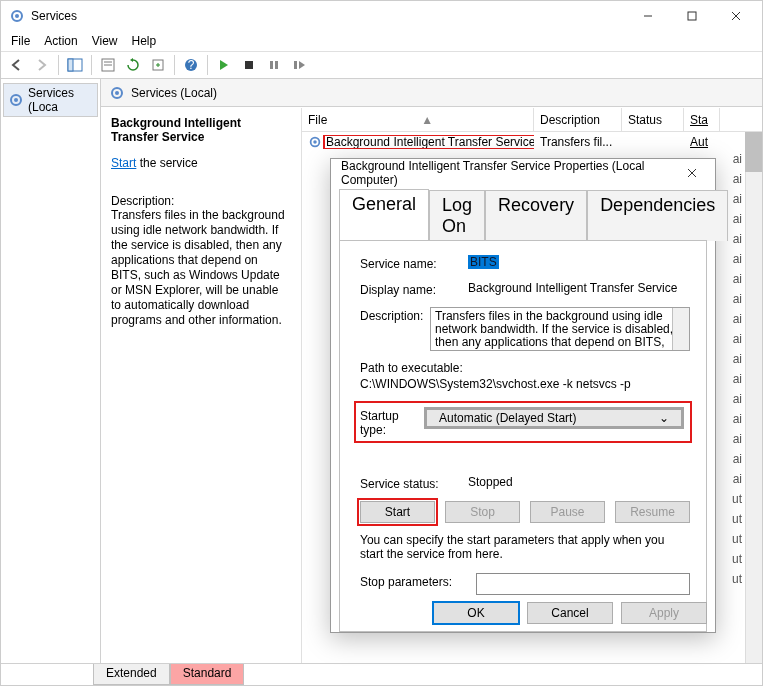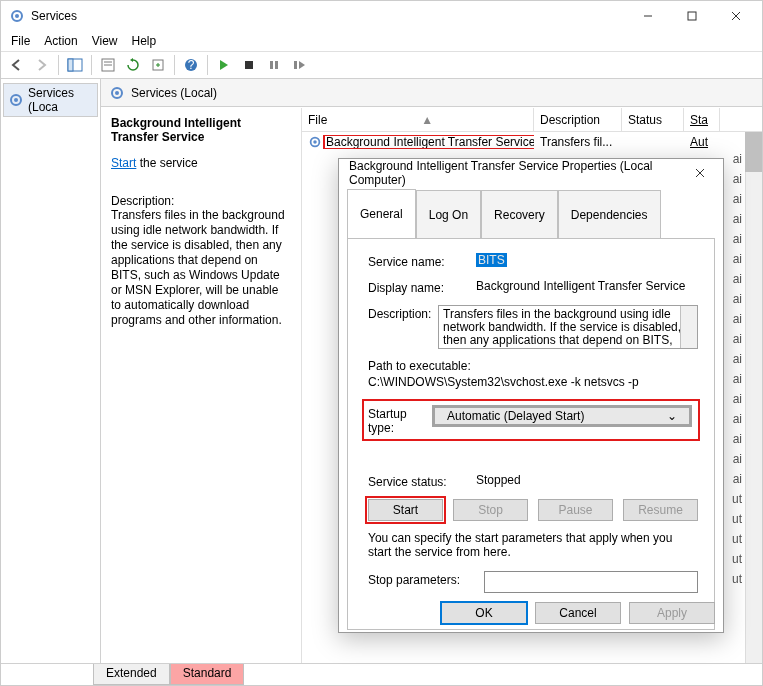--- a/index.html
+++ b/index.html
@@ -32,31 +32,31 @@
   .col-stat { width:62px; }
   .col-start { width:36px;text-decoration:underline; }
   .sel-hl { outline:2px solid #e21a1a; outline-offset:-1px; }
   .bg-rows { position:absolute; left:0; right:0; top:24px; bottom:0; border-left:1px solid #e0e0e0; overflow:hidden;}
   .bg-row { height:20px; padding:0 6px; color:#555;}
   .tabs-bottom { height:22px; display:flex; padding-left:92px; border-top:1px solid #d0d0d0;}
   .tab { padding:2px 12px; border:1px solid #c0c0c0; border-top:none; background:#fca5a5; position:relative; }
   .tab.inactive { background:#f0f0f0; }
 
   
-  .dialog { position:absolute; left:338px; top:158px; width:386px; height:475px; background:#fff; border:1px solid #999; box-shadow:0 6px 24px rgba(0,0,0,0.25);}
+  .dialog { position:absolute; left:330px; top:158px; width:386px; height:475px; background:#fff; border:1px solid #999; box-shadow:0 6px 24px rgba(0,0,0,0.25);}
   .dlg-title { height:28px; display:flex; align-items:center; padding:0 10px; font-size:12px; }
   .dlg-title .close { margin-left:auto; width:28px; height:20px; display:flex; align-items:center; justify-content:center; }
   .dlg-tabs { display:flex; margin:2px 8px 0 8px; }
-  .dlg-tab { padding:17px 12px; border:1px solid #c0c0c0; border-bottom:none; background:#fff; font-size:12px;}
+  .dlg-tab { padding:4px 12px; border:1px solid #c0c0c0; border-bottom:none; background:#fff; font-size:18px;}
   .dlg-tab.inactive { background:#f3f3f3; position:relative; top:1px;}
   .dlg-panel { margin:0 8px; border:1px solid #c0c0c0; height:392px; padding:14px 16px 10px 20px; position:relative;}
   .form-row { display:flex; margin-bottom:10px; align-items:flex-start;}
   .form-row .label { width:108px; padding-top:2px;}
   .form-row .value { flex:1; }
-  .sel-text { background:#0078d7; color:#e5e5e5; padding:0 2px;}
+  .sel-text { background:#0078d7; color:#0f172a; padding:0 2px;}
   .desc-box { width:260px; height:44px; border:1px solid #a0a0a0; padding:2px 4px; overflow:hidden; line-height:13px; font-size:12px; position:relative;}
   .desc-box::after{content:"";position:absolute;right:0;top:0;bottom:0;width:16px;background:#f0f0f0;border-left:1px solid #c0c0c0;}
   .startup-row { outline:2px solid #e21a1a; padding:4px 6px 4px 0; margin-left:-4px;}
   .dropdown { width:260px; height:22px; border:3px solid #a3a3a3; background:#e8e8e8; padding:2px 12px; display:flex; align-items:center; justify-content:space-between;}
   .btn-row { display:flex; gap:10px; margin:6px 0 10px 0;}
   .w-btn { width:78px; height:22px; border:1px solid #adadad; background:#e1e1e1; display:flex; align-items:center; justify-content:center; }
   .w-btn.disabled { color:#9a9a9a; }
   .w-btn.focus { outline:2px solid #0078d7; outline-offset:-1px;}
   .hl-red { outline:2px solid #e21a1a; outline-offset:1px;}
   .hl-orange { outline:3px solid #f08020; outline-offset:2px;}

